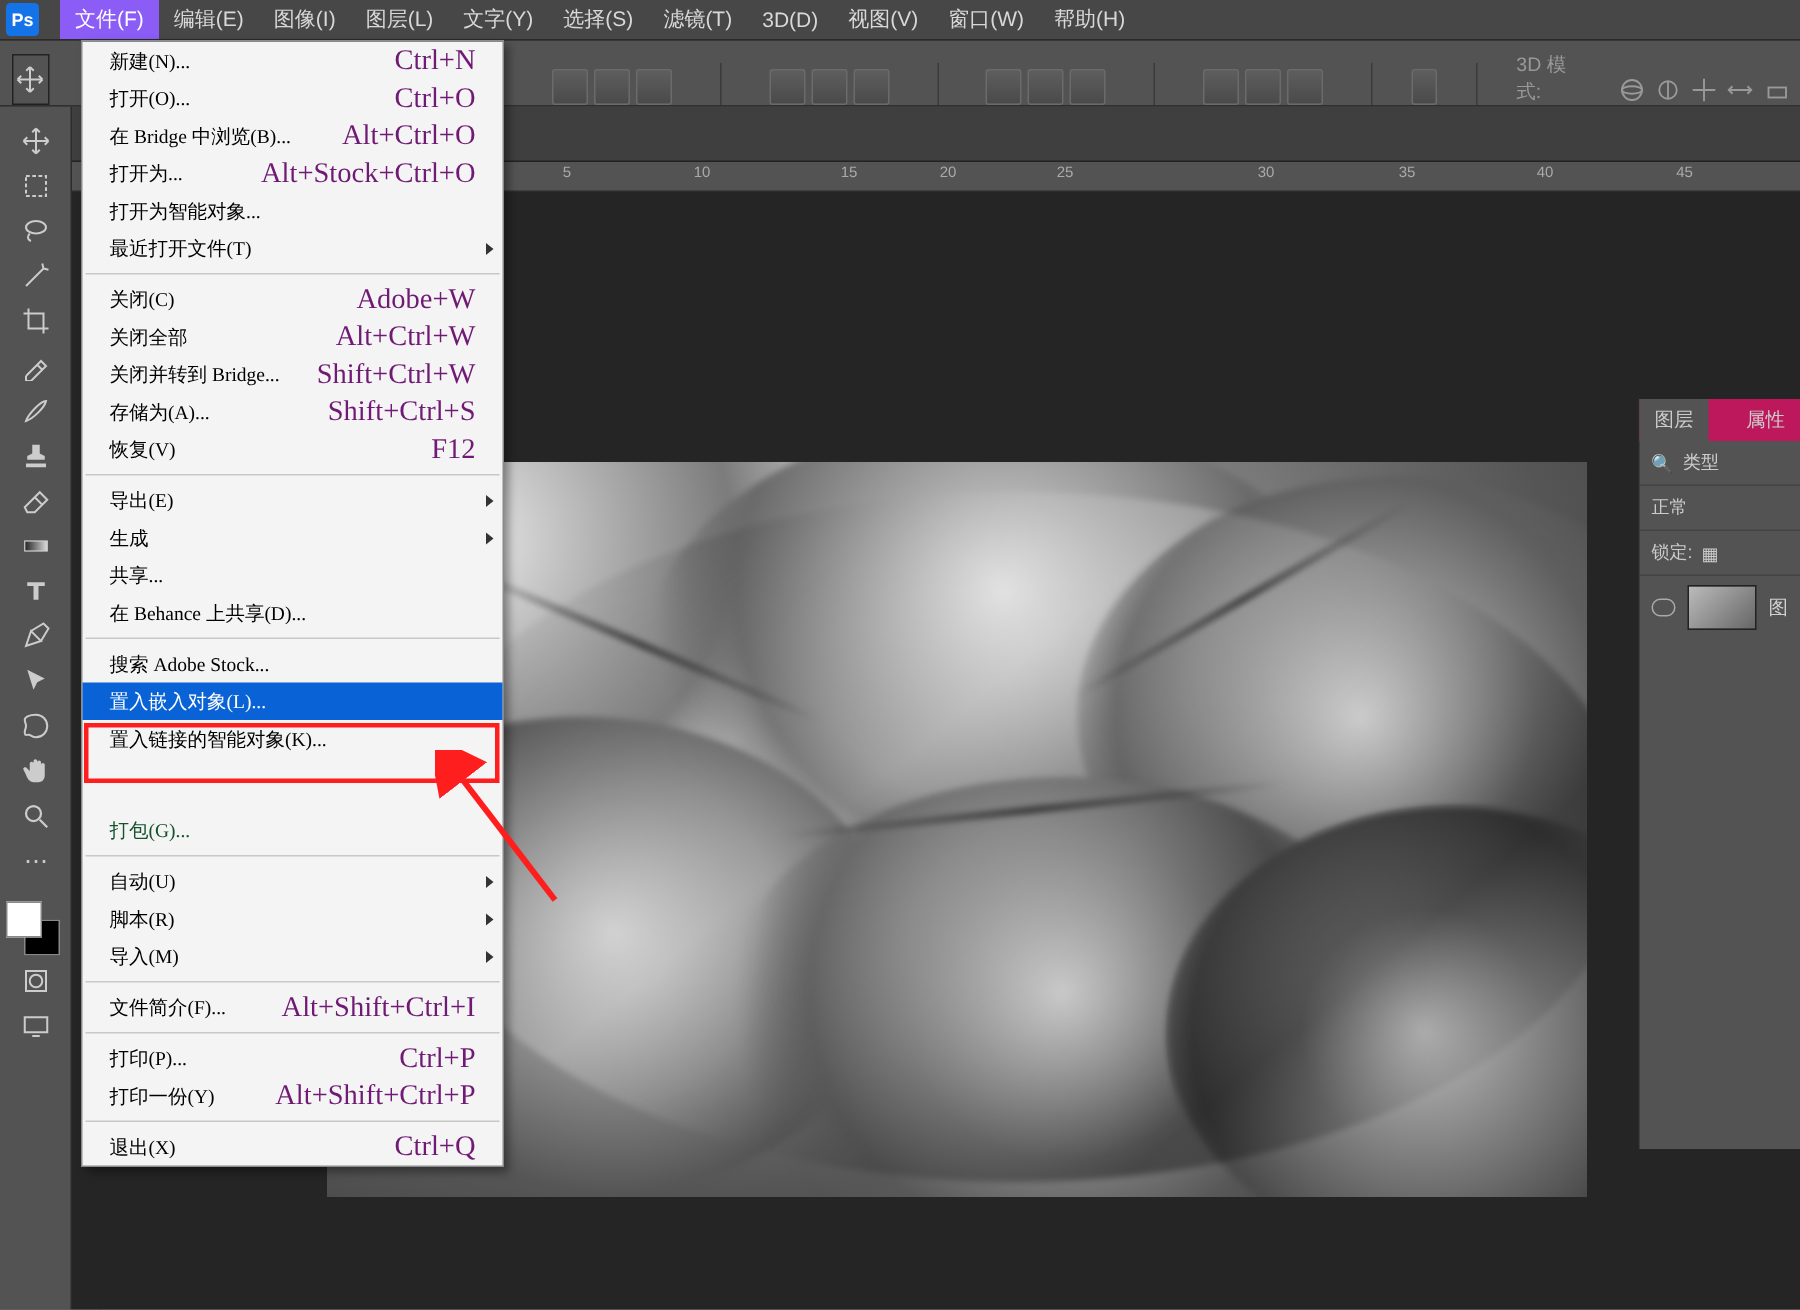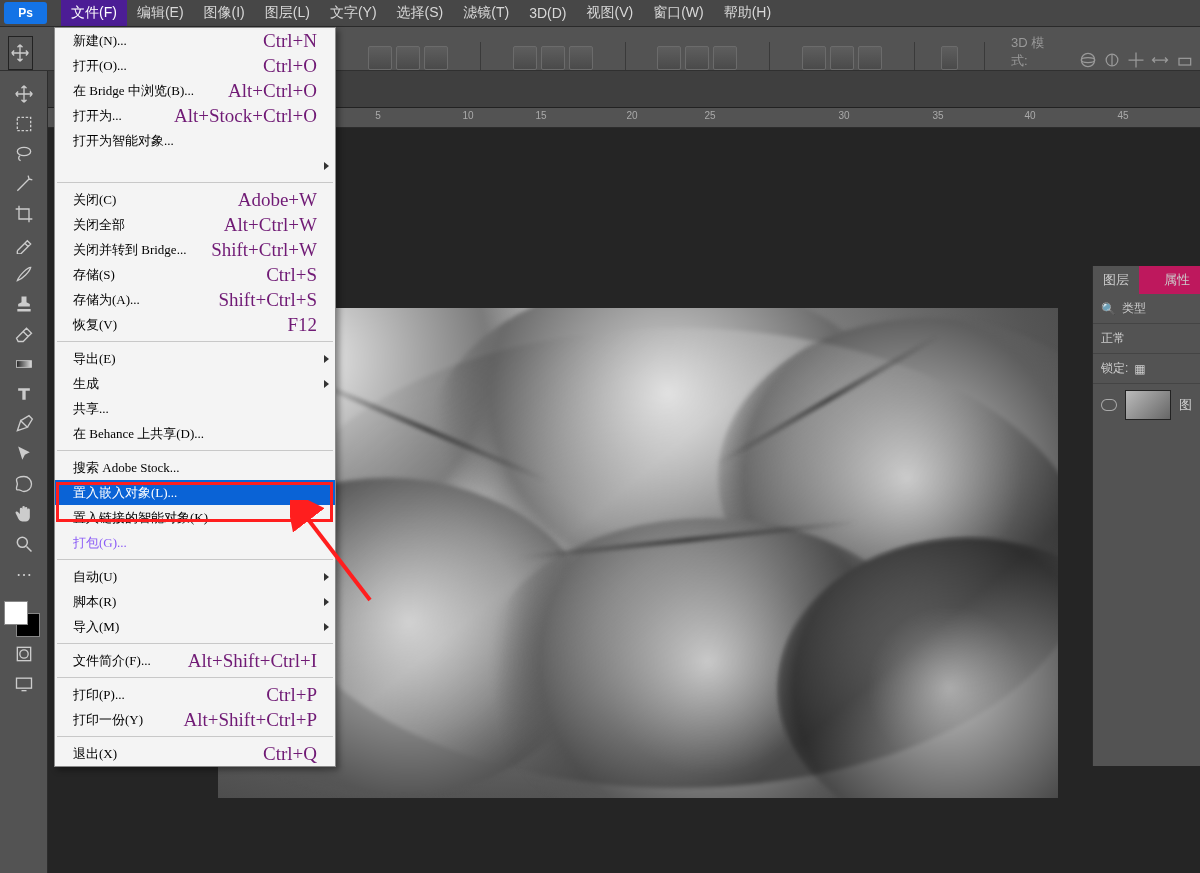--- a/index.html
+++ b/index.html
@@ -19,35 +19,35 @@
     height: 27px;
     background: #474747;
     border-bottom: 1px solid #2a2a2a;
     display: flex;
     align-items: center;
     padding-left: 4px;
     position: relative;
     z-index: 5;
   }
   .ps-logo {
-    width: 43px; height: 22px;
+    width: 22px; height: 22px;
     background: #1473e6;
     border-radius: 3px;
     display: flex; align-items: center; justify-content: center;
     font-weight: bold; font-size: 12px; color: #fff;
     margin-right: 14px;
   }
   .menubar-item {
     padding: 4px 10px;
     color: #d8d8d8;
     font-size: 14px;
     cursor: default;
   }
   .menubar-item.active {
-    background: #4c1d95;
+    background: #8b5cf6;
     color: #fff;
   }
 
   
   .optionsbar {
     height: 44px;
     background: #535353;
     border-bottom: 1px solid #303030;
     display: flex;
     align-items: flex-end;
@@ -238,21 +238,21 @@
   .dropdown .mi .arrow {
     position: absolute; right: 6px;
     border-style: solid;
     border-width: 4px 0 4px 5px;
     border-color: transparent transparent transparent #333;
   }
   .dropdown .mi.highlight {
     background: #0a63d6;
     color: #fff;
   }
-  .dropdown .mi.disabled { color: #8b5cf6; }
+  .dropdown .mi.disabled { color: #14532d; margin-top: 36px; }
   .dropdown .sep {
     height: 1px;
     background: #c8c8c8;
     margin: 4px 2px;
   }
 
   
   .red-box {
     position: absolute;
     border: 3px solid #ff1e1e;
@@ -363,21 +363,21 @@
         </svg>
     </span>
   </div>
 </div>
 
 <div class="tool-tabs"></div>
 
 <div class="ruler-h">
   <span style="left:330px">5</span>
   <span style="left:420px">10</span>
-  <span style="left:493px">15</span>
+  <span style="left:518px">15</span>
   <span style="left:584px">20</span>
   <span style="left:662px">25</span>
   <span style="left:796px">30</span>
   <span style="left:890px">35</span>
   <span style="left:982px">40</span>
   <span style="left:1075px">45</span>
 </div>
 
 <div class="ruler-v">
   <span style="top:670px">5</span>
@@ -546,38 +546,35 @@
       <span class="sc">Alt+Ctrl+O</span>
     </div>
     <div class="mi">
       <span class="lab">打开为...</span>
       <span class="sc">Alt+Stock+Ctrl+O</span>
     </div>
     <div class="mi">
       <span class="lab">打开为智能对象...</span>
     </div>
     <div class="mi">
+      <span class="lab">最近打开文件(T)</span>
       <span class="arrow"></span>
     </div>
     <div class="sep"></div>
     <div class="mi">
       <span class="lab">关闭(C)</span>
       <span class="sc">Adobe+W</span>
     </div>
     <div class="mi">
       <span class="lab">关闭全部</span>
       <span class="sc">Alt+Ctrl+W</span>
     </div>
     <div class="mi">
       <span class="lab">关闭并转到 Bridge...</span>
       <span class="sc">Shift+Ctrl+W</span>
-    </div>
-    <div class="mi">
-      <span class="lab">存储(S)</span>
-      <span class="sc">Ctrl+S</span>
     </div>
     <div class="mi">
       <span class="lab">存储为(A)...</span>
       <span class="sc">Shift+Ctrl+S</span>
     </div>
     <div class="mi">
       <span class="lab">恢复(V)</span>
       <span class="sc">F12</span>
     </div>
     <div class="sep"></div>

